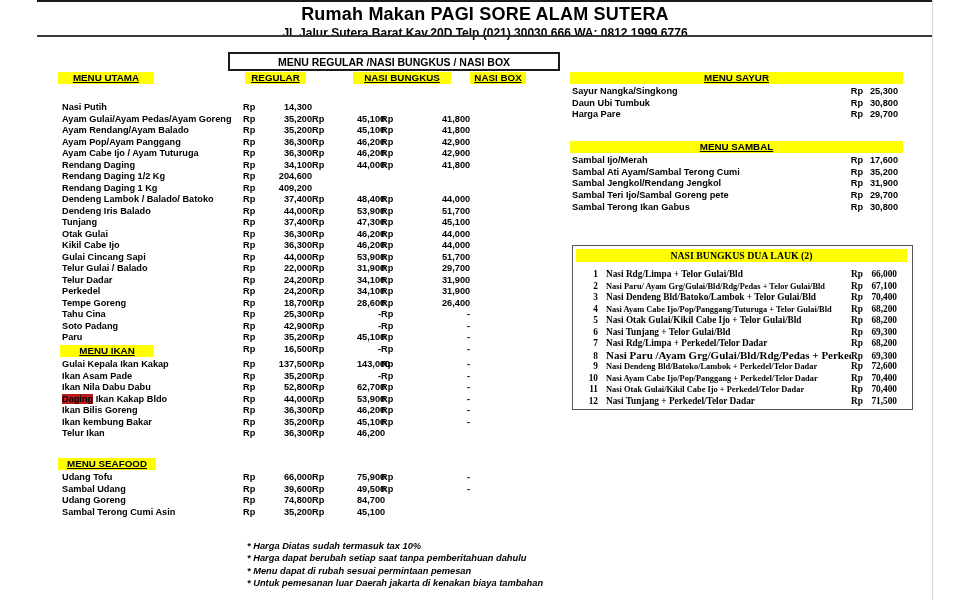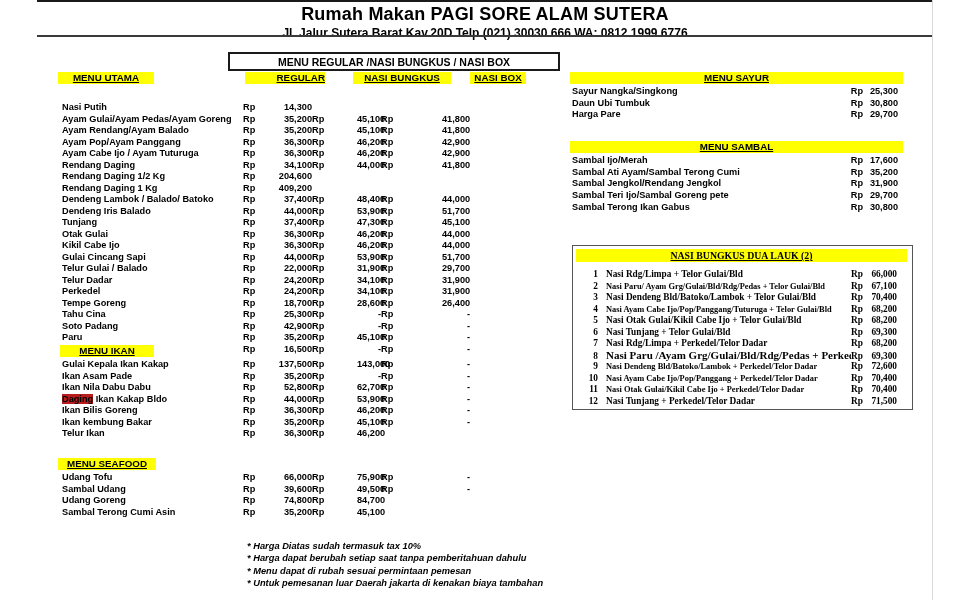--- a/index.html
+++ b/index.html
@@ -16,21 +16,21 @@
   .menubox{position:absolute;left:228px;top:52px;width:328px;height:15px;border:2px solid #1a1a1a;
            display:flex;align-items:center;justify-content:center;font-size:10.5px;font-weight:bold;}
 
   .band{position:absolute;background:#ffff00;height:12px;line-height:12px;text-align:center;
         font-weight:bold;font-size:9.8px;}
   .band span{text-decoration:underline;}
 
   
   .left-table{position:absolute;left:58px;top:70px;width:472px;height:470px;}
   .b-utama{left:0;top:2px;width:96px;}
-  .b-regular{left:187px;top:2px;width:80px;text-align:right;}
+  .b-regular{left:187px;top:2px;width:61px;}
   .b-bungkus{left:295px;top:2px;width:98px;}
   .b-box{left:412px;top:2px;width:56px;}
   .b-ikan{left:2px;top:275px;width:94px;}
   .b-seafood{left:0;top:388px;width:98px;}
 
   .rows{position:absolute;left:0;width:472px;}
   .rows-utama{top:16px;margin-top:16px;}
   .rows-ikan{top:289px;}
   .rows-seafood{top:402px;}
   .menu-row{display:grid;grid-template-columns:185px 24px 45px 45px 24px 61px 28px 24px 34px;
@@ -50,21 +50,21 @@
             font-size:9.2px;font-weight:bold;padding:0 5px 0 2px;white-space:nowrap;}
   .sprice{display:flex;}
   .sprice .cur{margin-right:2px;}
   .sprice .amt{min-width:33px;text-align:right;}
 
   
   .dl-box{position:absolute;left:2px;top:175px;width:339px;height:163px;border:1.5px solid #555;
           font-family:"Liberation Serif",serif;}
   .dl-band{position:absolute;left:3px;top:3px;width:331px;height:13px;background:#ffff00;
            text-align:center;font-weight:bold;font-size:9.8px;line-height:13px;}
-  .dl-band span{text-decoration:underline;}
+  .dl-band span{}
   .dl-list{position:absolute;left:0;top:23px;width:339px;}
   .dl-row{display:flex;align-items:baseline;height:11.5px;line-height:11.5px;font-size:9.3px;
           font-weight:bold;padding:0 15px 0 13px;white-space:nowrap;}
   .dl-row.sm .dl-name{font-size:8.4px;}
   .dl-row.xs .dl-name{font-size:11px;}
   .dl-no{width:12px;text-align:right;margin-right:8px;flex:none;}
   .dl-name{flex:1;overflow:hidden;}
   .dl-price{width:46px;flex:none;display:flex;justify-content:space-between;}
 
   

